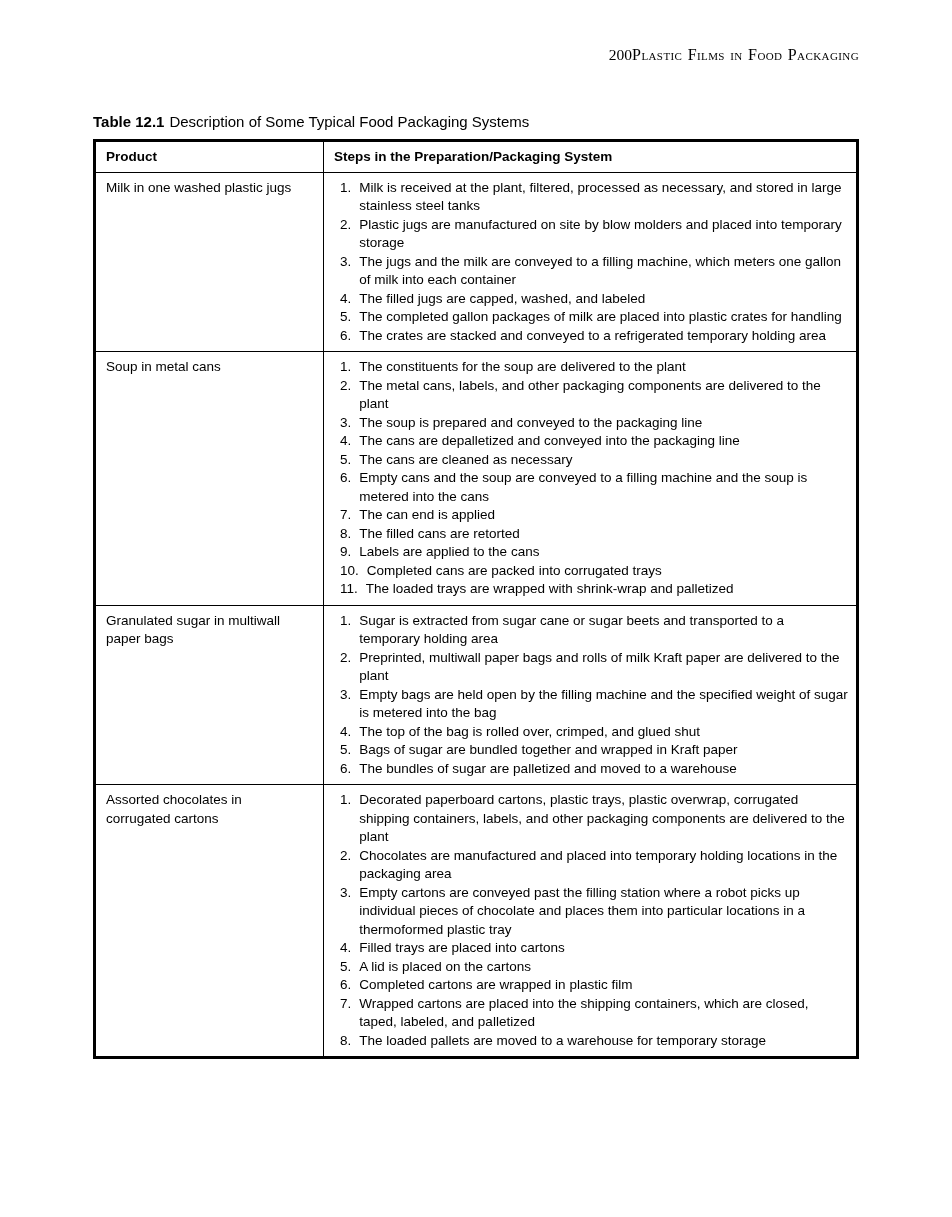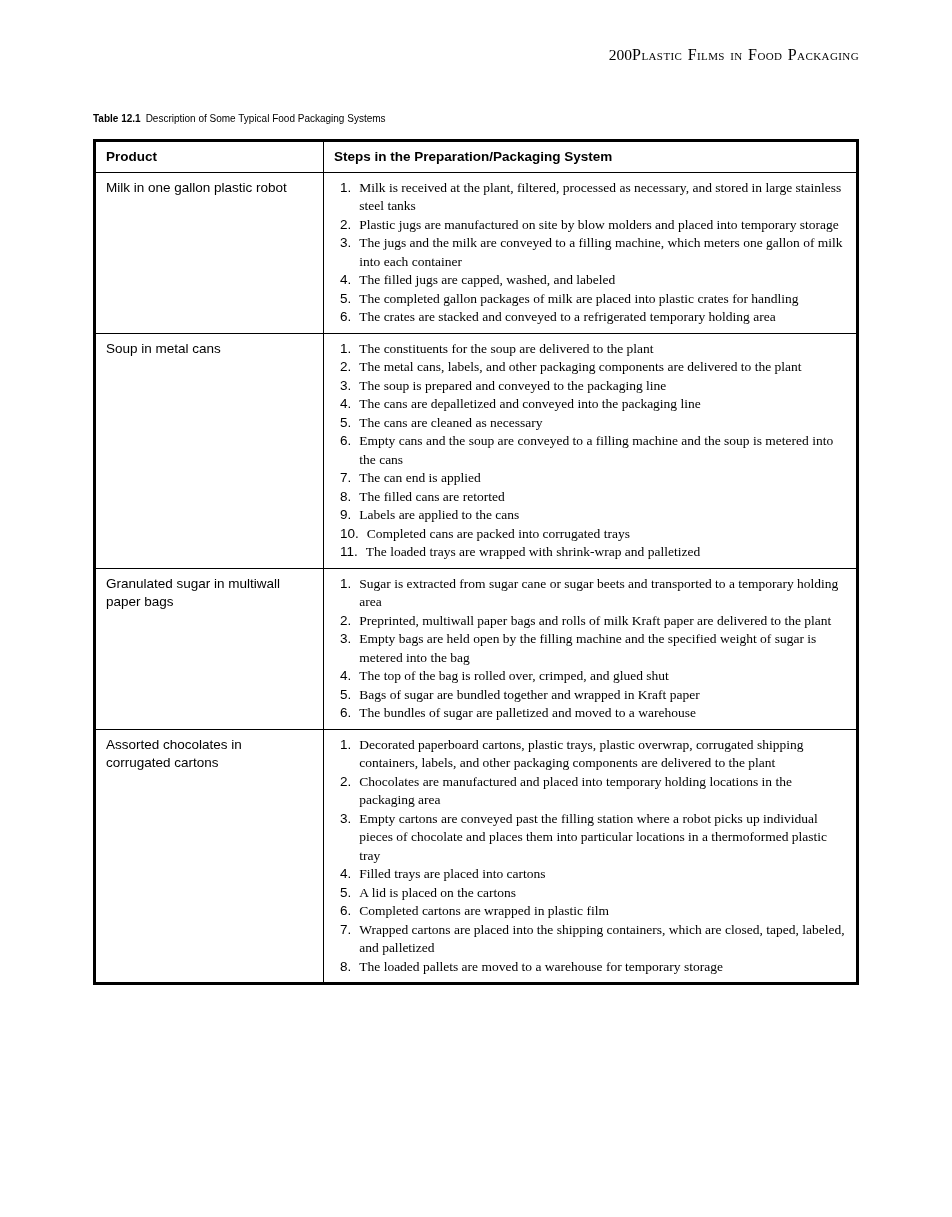--- a/index.html
+++ b/index.html
@@ -17,21 +17,21 @@
   }
   .page-number { font-size:15.5px; }
   .running-head {
     font-size:16px;
     font-variant:small-caps;
     letter-spacing:0.4px;
     word-spacing:1px;
   }
   .table-caption {
     position:absolute; top:113px; left:93px; width:766px;
-    font-size:10px;
+    font-size:15px;
   }
   .table-caption .cap-label { font-weight:bold; }
   .table-caption .cap-title { margin-left:5px; }
   .table-wrap {
     position:absolute; top:139px; left:93px; width:766px;
     border:2px solid #000;
   }
   table.food-table {
     width:100%;
     border-collapse:collapse;
@@ -51,21 +51,21 @@
   }
   td.product-cell {
     width:228px;
     padding:6px 26px 6px 10px;
   }
   td.steps-cell {
     padding:6px 8px 6px 16px;
   }
   .step { display:flex; }
   .step-num { flex:0 0 auto; padding-right:8px; white-space:pre; }
-  .step-text { flex:1 1 auto;font-family:Liberation Serif, serif; }
+  .step-text { flex:1 1 auto; }
 </style>
 </head>
 <body>
 
 <div class="page-header">
   <span class="page-number">200</span>
   <span class="running-head">Plastic Films in Food Packaging</span>
 </div>
 
 <div class="table-caption">
@@ -75,21 +75,21 @@
 <div class="table-wrap">
   <table class="food-table">
     <thead>
       <tr>
         <th>Product</th>
         <th>Steps in the Preparation/Packaging System</th>
       </tr>
     </thead>
     <tbody>
   <tr>
-    <td class="product-cell">Milk in one gallon plastic robot</td>
+    <td class="product-cell">Milk in one washed plastic jugs</td>
     <td class="steps-cell">
       <div class="steps-list">
   <div class="step">
     <span class="step-num">1.</span>
     <span class="step-text">Milk is received at the plant, filtered, processed as necessary, and stored in large stainless steel tanks</span>
   </div>
 
   <div class="step">
     <span class="step-num">2.</span>
     <span class="step-text">Plastic jugs are manufactured on site by blow molders and placed into temporary storage</span>

